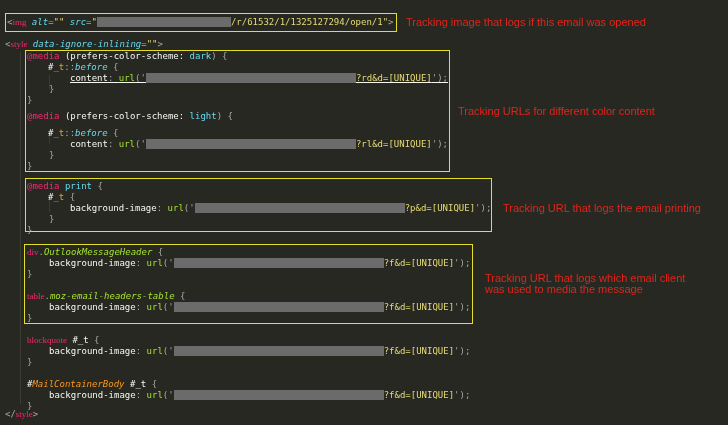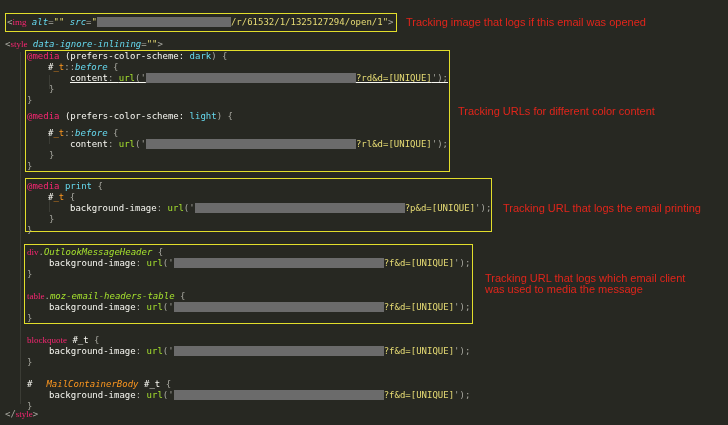--- a/index.html
+++ b/index.html
@@ -22,21 +22,21 @@
     .attr { color: #66d9ef; font-style: italic; }
     .str { color: #e6db74; }
     .at { color: #f92672; }
     .kw { color: #66d9ef; }
     .prop { color: #f8f8f2; }
     .fn { color: #a6e22e; }
     .sel-hash { color: #f8f8f2; }
     .sel-id { color: #fd971f; }
     .pseudo { color: #66d9ef; font-style: italic; margin-top: 20px; }
     .cls { color: #a6e22e; font-style: italic; }
-    .idname { color: #fd971f; font-style: italic; margin-left: 14px; }
+    .idname { color: #fd971f; font-style: italic; }
     .brace { color: #a8a8a0; }
     .redact {
       display: inline-block;
       background: #6b6b6b;
       height: 10px;
       vertical-align: -2px;
     }
     .box {
       position: absolute;
       border: 1px solid #e2de2b;

